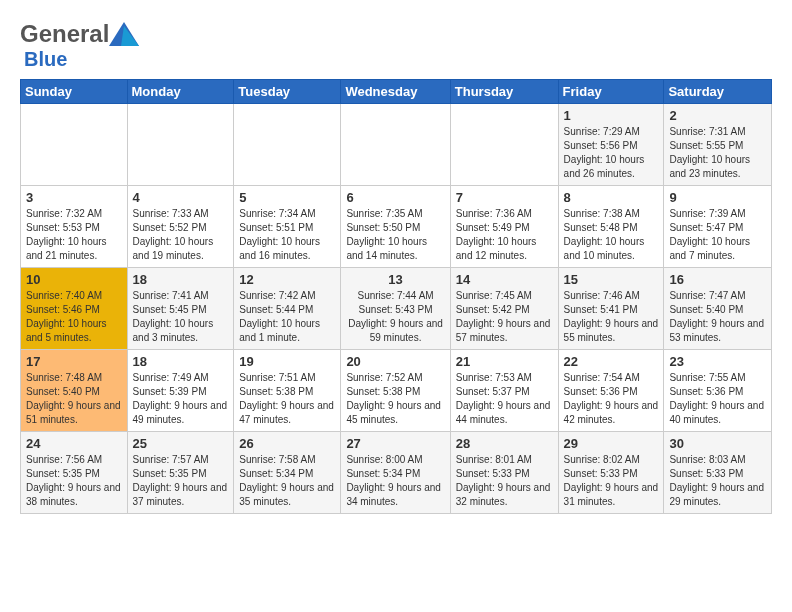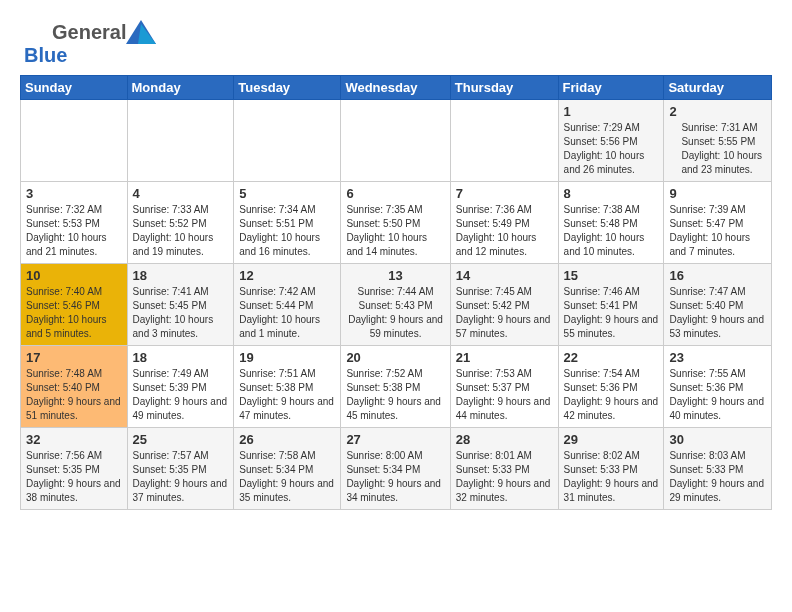--- a/index.html
+++ b/index.html
@@ -85,21 +85,21 @@
       background: #fff !important;
     }
   </style>
 </head>
 <body>
 
 <div class="page">
   <div class="header">
     <div class="logo-area">
         <div style="display: flex; align-items: center;">
-          <span class="logo-general" style="font-size: 20px; margin-left: 32px;">General</span>
+          <span class="logo-general" style="font-size: 24px;">General</span>
           <svg viewBox="0 0 30 24" width="30" height="24">
             <polygon points="0,24 15,0 30,24" fill="#2a6abf"></polygon>
             <polygon points="15,4 30,24 12,24" fill="#1a9ad4"></polygon>
           </svg>
         </div>
         <div style="display: flex; padding-left: 0px;">
           <span class="logo-blue" style="font-size: 20px; padding-left: 4px;">Blue</span>
         </div>
       </div>
     <div class="title-area">
@@ -128,21 +128,21 @@
           <td class="empty-cell"></td>
           <td class="empty-cell"></td>
           <td style="background: rgb(245, 245, 245);">
             <span class="day-num">1</span>
             <div class="day-info" style="white-space: pre-line;">Sunrise: 7:29 AM
 Sunset: 5:56 PM
 Daylight: 10 hours and 26 minutes.</div>
           </td>
           <td style="background: rgb(245, 245, 245);">
             <span class="day-num">2</span>
-            <div class="day-info" style="white-space: pre-line; margin-left: 12px;">Sunrise: 7:31 AM
+            <div class="day-info" style="white-space: pre-line;">Sunrise: 7:31 AM
 Sunset: 5:55 PM
 Daylight: 10 hours and 23 minutes.</div>
           </td>
         </tr>
         <tr>
           <td style="background: rgb(255, 255, 255);">
             <span class="day-num">3</span>
             <div class="day-info" style="white-space: pre-line;">Sunrise: 7:32 AM
 Sunset: 5:53 PM
 Daylight: 10 hours and 21 minutes.</div>
@@ -267,21 +267,21 @@
           </td>
           <td style="background: rgb(255, 255, 255);">
             <span class="day-num">23</span>
             <div class="day-info" style="white-space: pre-line;">Sunrise: 7:55 AM
 Sunset: 5:36 PM
 Daylight: 9 hours and 40 minutes.</div>
           </td>
         </tr>
         <tr>
           <td style="background: rgb(245, 245, 245);">
-            <span class="day-num">32</span>
+            <span class="day-num">24</span>
             <div class="day-info" style="white-space: pre-line;">Sunrise: 7:56 AM
 Sunset: 5:35 PM
 Daylight: 9 hours and 38 minutes.</div>
           </td>
           <td style="background: rgb(245, 245, 245);">
             <span class="day-num">25</span>
             <div class="day-info" style="white-space: pre-line;">Sunrise: 7:57 AM
 Sunset: 5:35 PM
 Daylight: 9 hours and 37 minutes.</div>
           </td>

